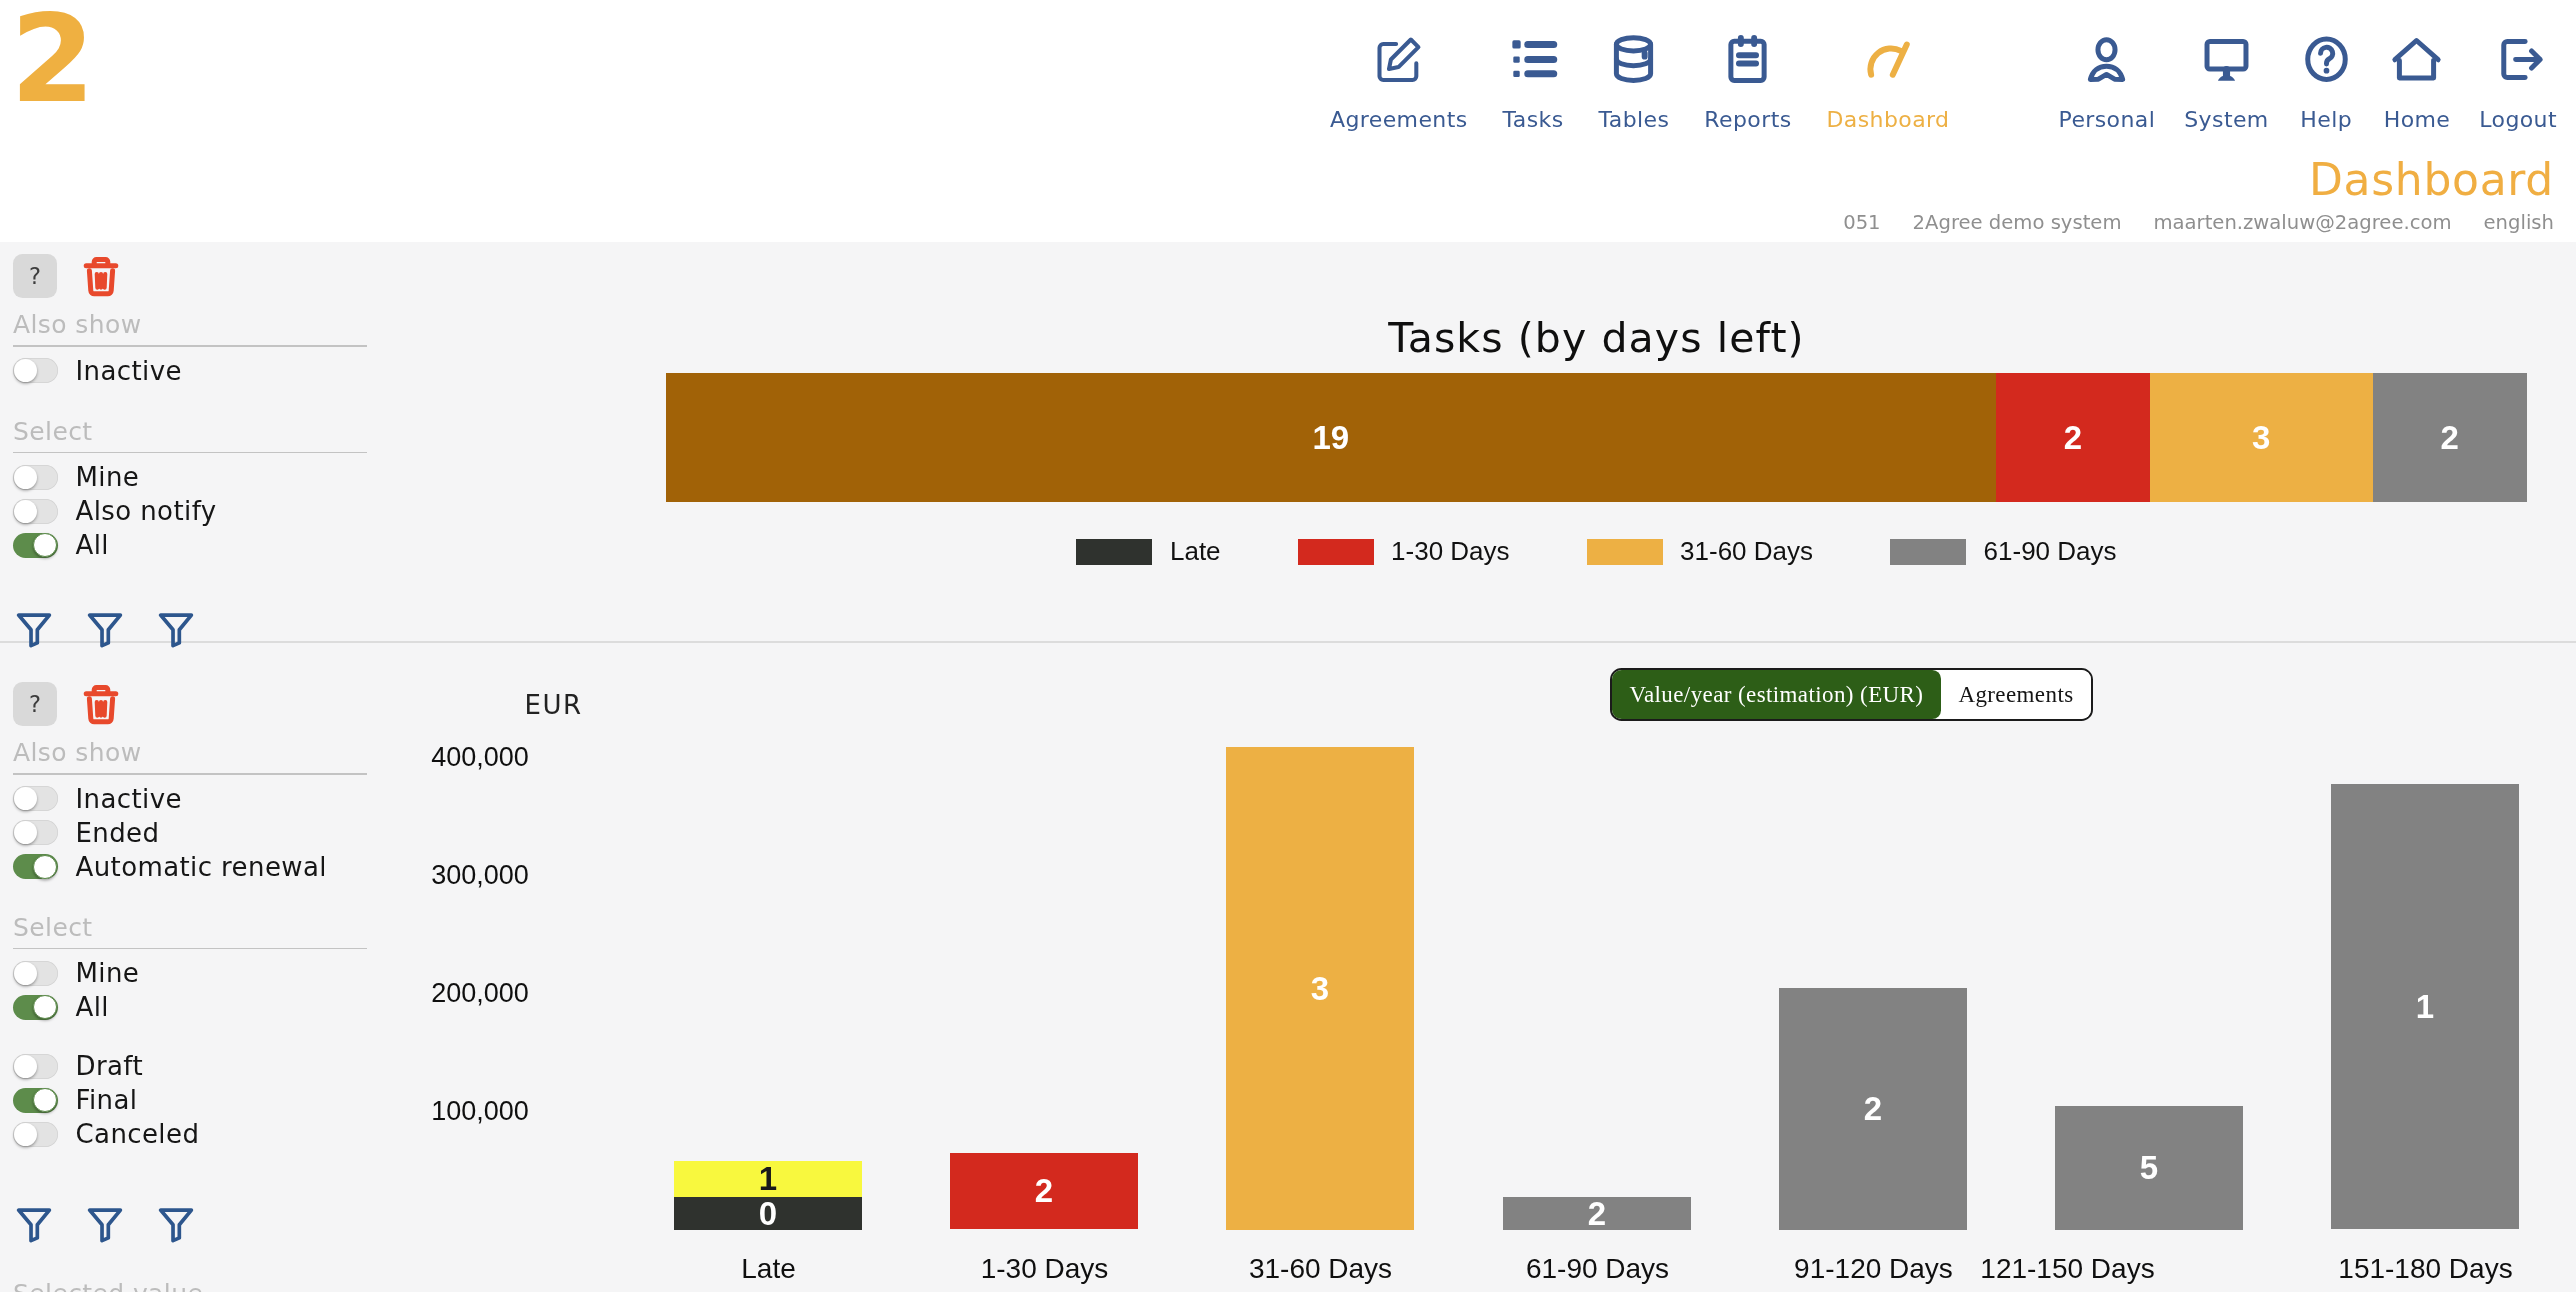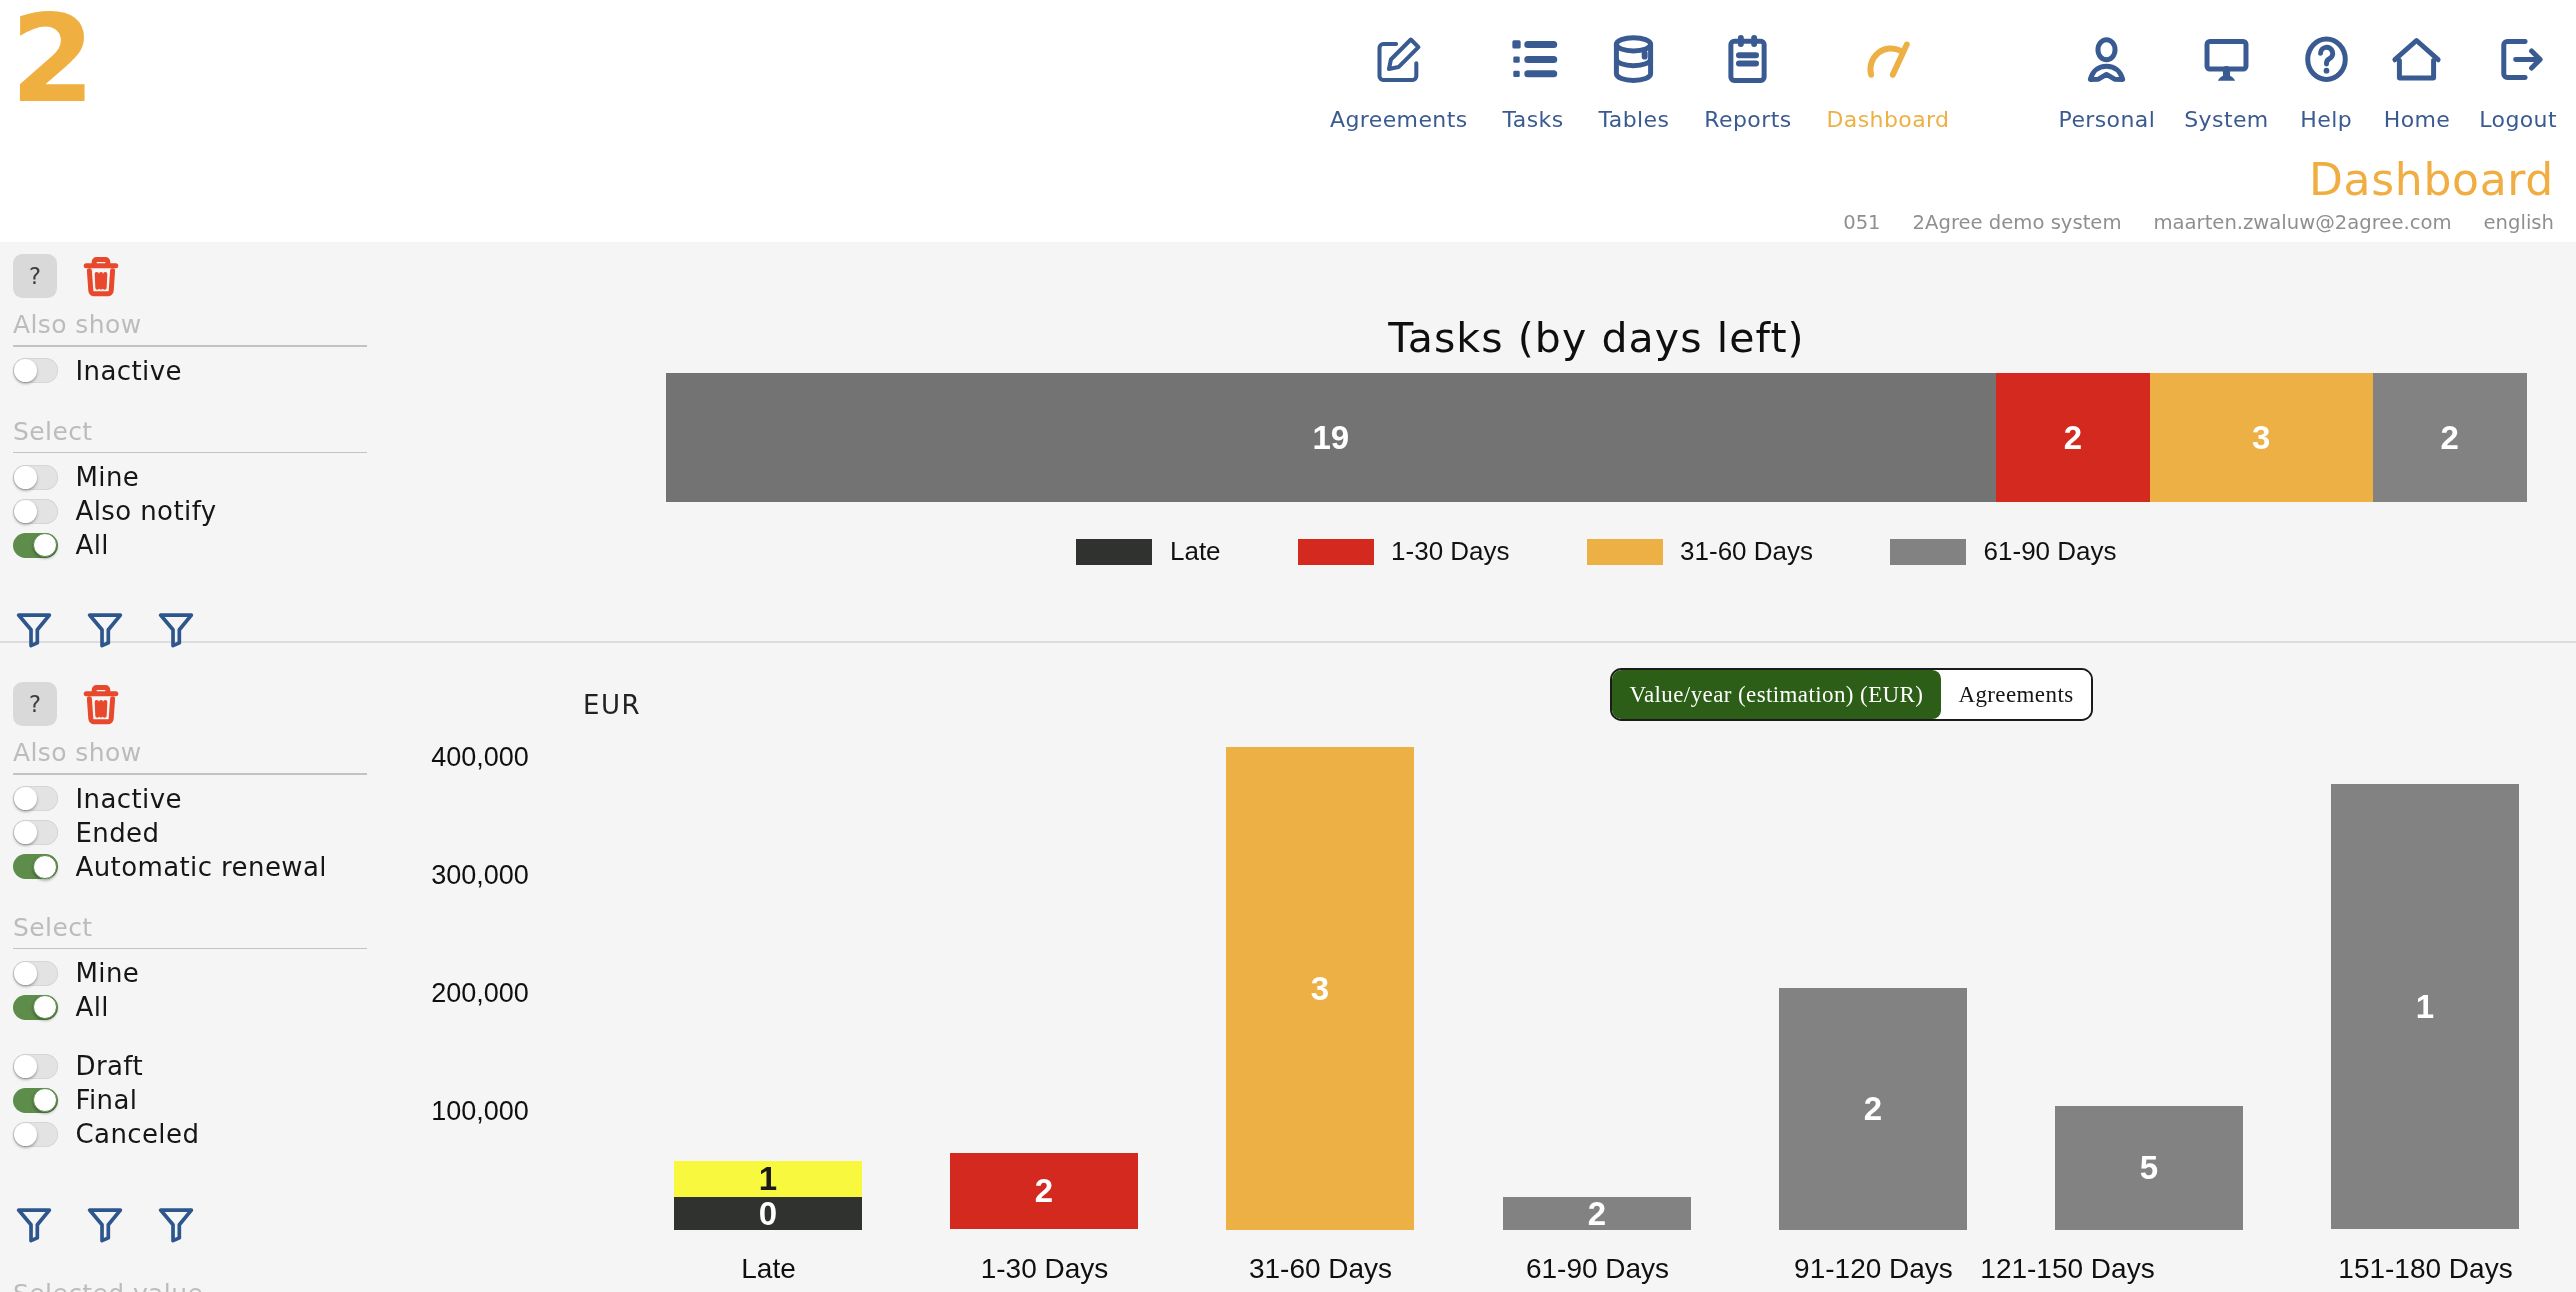--- a/index.html
+++ b/index.html
@@ -62,21 +62,21 @@
   .lg-item{display:flex;align-items:center;gap:17.5px;}
   .lg-swatch{width:76px;height:26px;}
   .lg-label{font:26px "Liberation Sans",sans-serif;color:#111;}
   
   .c2-title{position:absolute;left:1116px;top:669px;font-size:41px;color:#0f0f0f;letter-spacing:1.1px;}
   .seg-ctrl{position:absolute;left:1610px;top:668px;height:49px;display:flex;align-items:stretch;
             border:2.2px solid #1b1b1b;border-radius:11.6px;overflow:hidden;background:#fff;}
   .seg-btn{display:flex;align-items:center;font-size:23px;letter-spacing:0.4px;cursor:pointer;font-family:Liberation Serif, serif;}
   .seg-btn.on{background:#2d5e17;color:#fff;padding:0 17.5px;border-radius:0 8.7px 8.7px 0;}
   .seg-btn.off{background:#fff;color:#141414;padding:0 17.5px;}
-  .eur-label{position:absolute;left:466px;top:690px;width:175px;text-align:right;
+  .eur-label{position:absolute;left:466px;top:690px;width:175px;text-align:center;
              font-size:26px;color:#222;letter-spacing:1.5px;}
   .ytick{position:absolute;left:378px;width:204px;text-align:center;
          font:27px "Liberation Sans",sans-serif;color:#0f0f0f;}
   .col{position:absolute;cursor:pointer;}
   .cseg{display:flex;align-items:center;justify-content:center;
         font:700 33px "Liberation Sans",sans-serif;overflow:hidden;}
   .cat-label{position:absolute;top:1253px;width:277px;text-align:center;
              font:28px "Liberation Sans",sans-serif;color:#0f0f0f;}
 </style>
 </head>
@@ -322,21 +322,21 @@
             <path class="st w2" d="M3.2 4.6h17.6l-6.9 8.4v7.5l-3.6 1.6v-9.1z"></path>
           </svg></div>
       </div>
       <div class="fp-sec fp-footer">
         <div class="fp-title">Selected value</div>
       </div>
     </div>
 
   <div class="c1-title">Tasks (by days left)</div>
   <div class="c1-bar" id="tasks-bar">
-      <div class="c1-seg" style="flex-grow: 19; background: #737373;">19</div>
+      <div class="c1-seg" style="flex-grow: 19; background: #a16207;">19</div>
       <div class="c1-seg" style="flex-grow: 2; background: rgb(211, 41, 30);">2</div>
       <div class="c1-seg" style="flex-grow: 3; background: rgb(237, 176, 68);">3</div>
       <div class="c1-seg" style="flex-grow: 2; background: rgb(130, 130, 130);">2</div>
     </div>
   <div class="c1-legend" id="tasks-legend">
       <div class="lg-item">
         <div class="lg-swatch" style="background: rgb(47, 50, 46);"></div>
         <span class="lg-label">Late</span>
       </div>
       <div class="lg-item">

